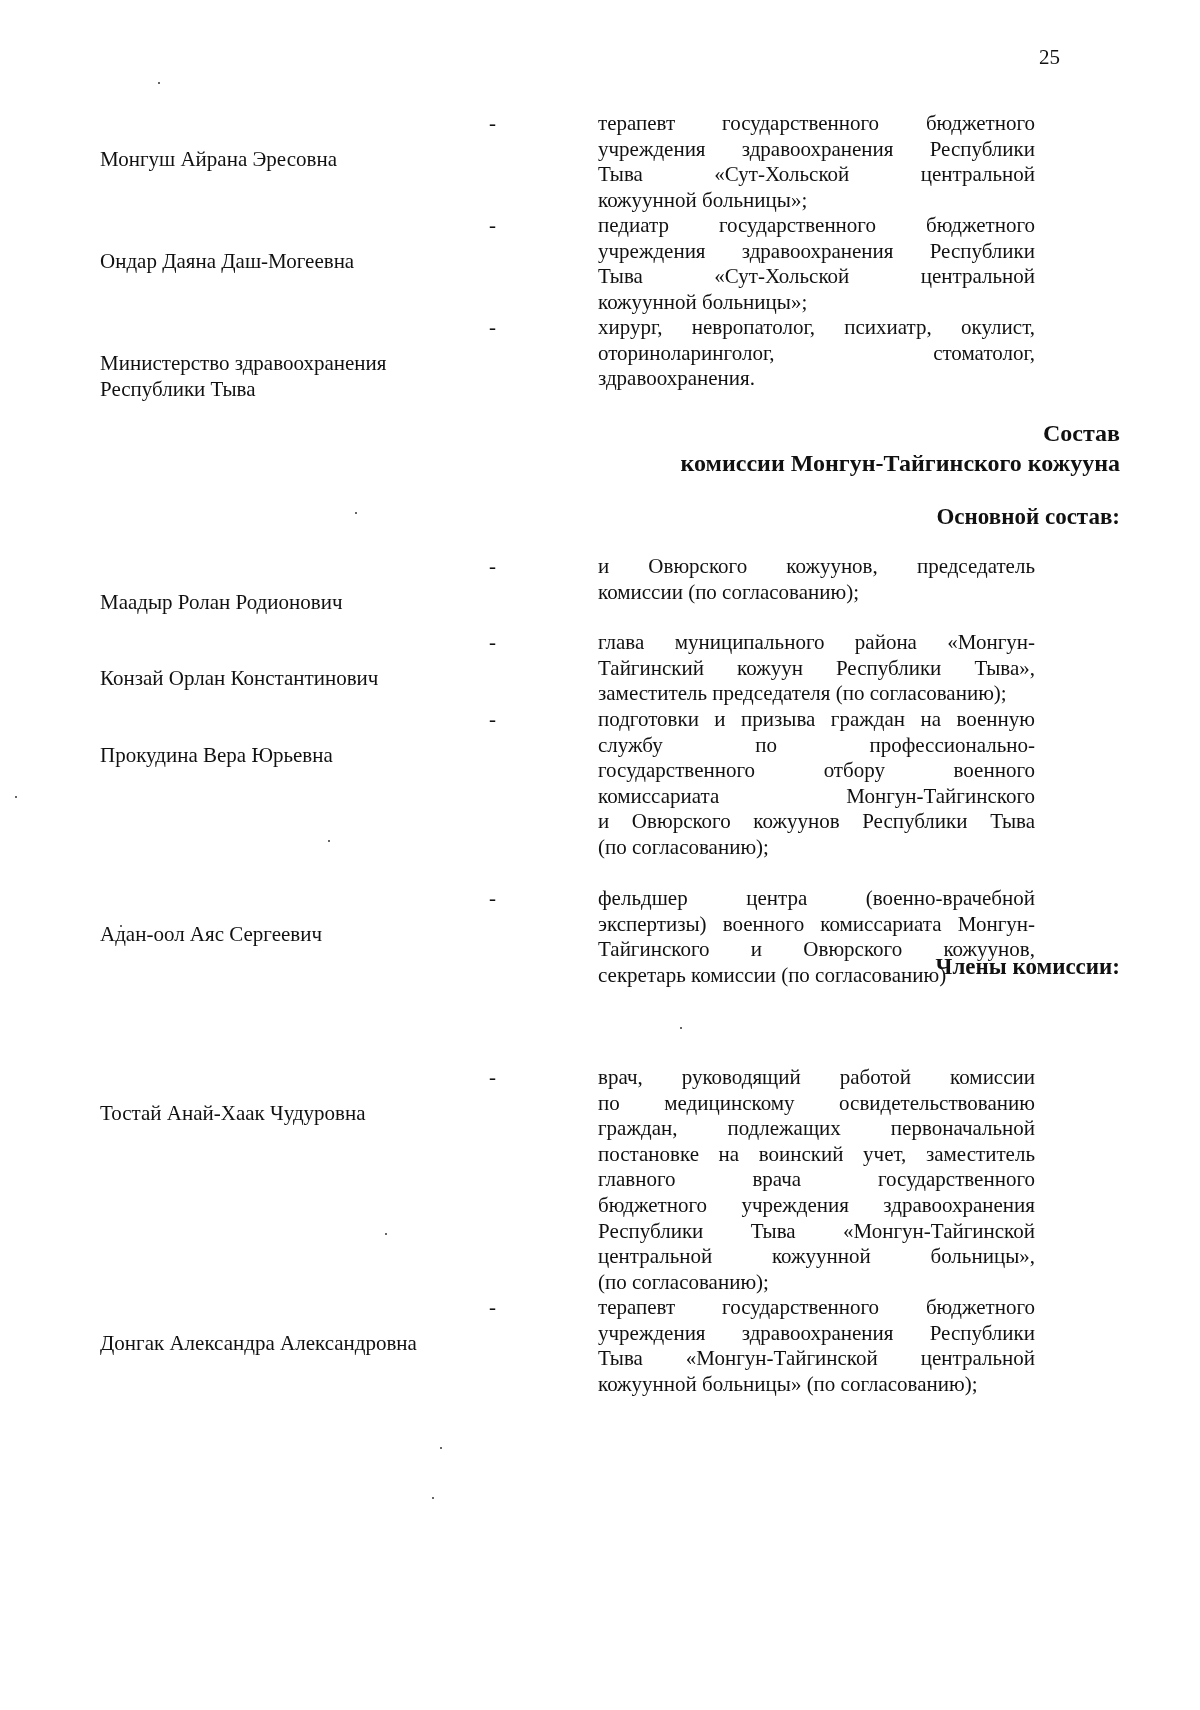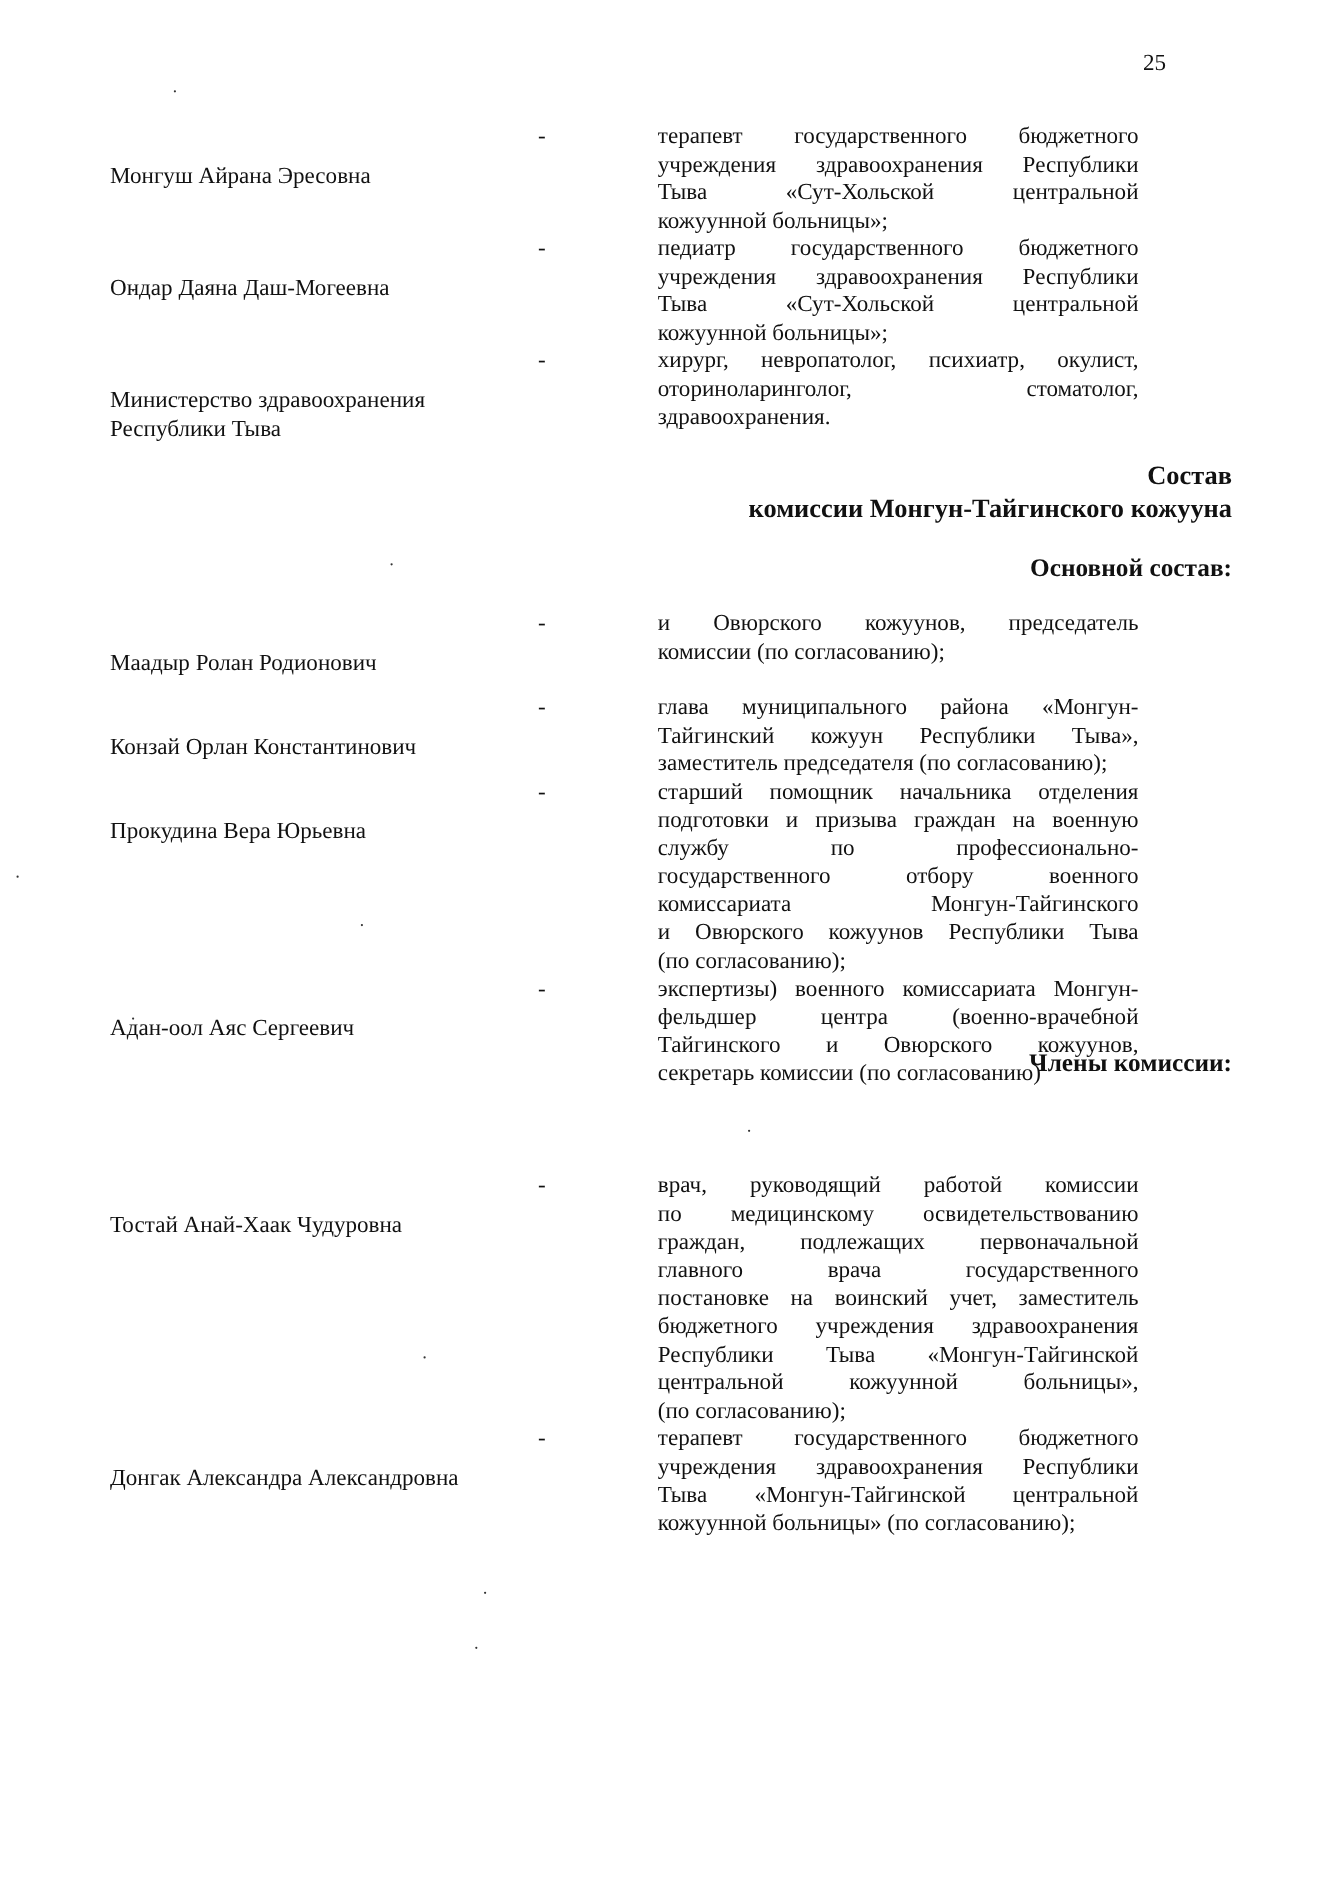--- a/index.html
+++ b/index.html
@@ -154,52 +154,51 @@
     <span class="ln">глава муниципального района «Монгун-</span>
     <span class="ln">Тайгинский кожуун Республики Тыва»,</span>
     <span class="ln last">заместитель председателя (по согласованию);</span>
   </div>
 </div>
 
 <div class="entry" style="top:707px;">
   <div class="name">Прокудина Вера Юрьевна</div>
   <div class="dash">-</div>
   <div class="desc">
-    <span class="ln">старший помощник начальника отделения</span>
     <span class="ln">подготовки и призыва граждан на военную</span>
     <span class="ln">службу по профессионально-</span>
     <span class="ln">государственного отбору военного</span>
     <span class="ln">комиссариата Монгун-Тайгинского</span>
     <span class="ln">и Овюрского кожуунов Республики Тыва</span>
     <span class="ln last">(по согласованию);</span>
   </div>
 </div>
 
 <div class="entry" style="top:886px;">
   <div class="name">Адан-оол Аяс Сергеевич</div>
   <div class="dash">-</div>
   <div class="desc">
+    <span class="ln">фельдшер центра (военно-врачебной</span>
     <span class="ln">экспертизы) военного комиссариата Монгун-</span>
-    <span class="ln">фельдшер центра (военно-врачебной</span>
     <span class="ln">Тайгинского и Овюрского кожуунов,</span>
     <span class="ln last">секретарь комиссии (по согласованию)</span>
   </div>
 </div>
 
 <div class="heading sub" style="top:955px;">Члены комиссии:</div>
 
 <div class="entry" style="top:1065px;">
   <div class="name">Тостай Анай-Хаак Чудуровна</div>
   <div class="dash">-</div>
   <div class="desc">
     <span class="ln">врач, руководящий работой комиссии</span>
     <span class="ln">по медицинскому освидетельствованию</span>
     <span class="ln">граждан, подлежащих первоначальной</span>
+    <span class="ln">постановке на воинский учет, заместитель</span>
     <span class="ln">главного врача государственного</span>
-    <span class="ln">постановке на воинский учет, заместитель</span>
     <span class="ln">бюджетного учреждения здравоохранения</span>
     <span class="ln">Республики Тыва «Монгун-Тайгинской</span>
     <span class="ln">центральной кожуунной больницы»,</span>
     <span class="ln last">(по согласованию);</span>
   </div>
 </div>
 
 <div class="entry" style="top:1295px;">
   <div class="name">Донгак Александра Александровна</div>
   <div class="dash">-</div>

